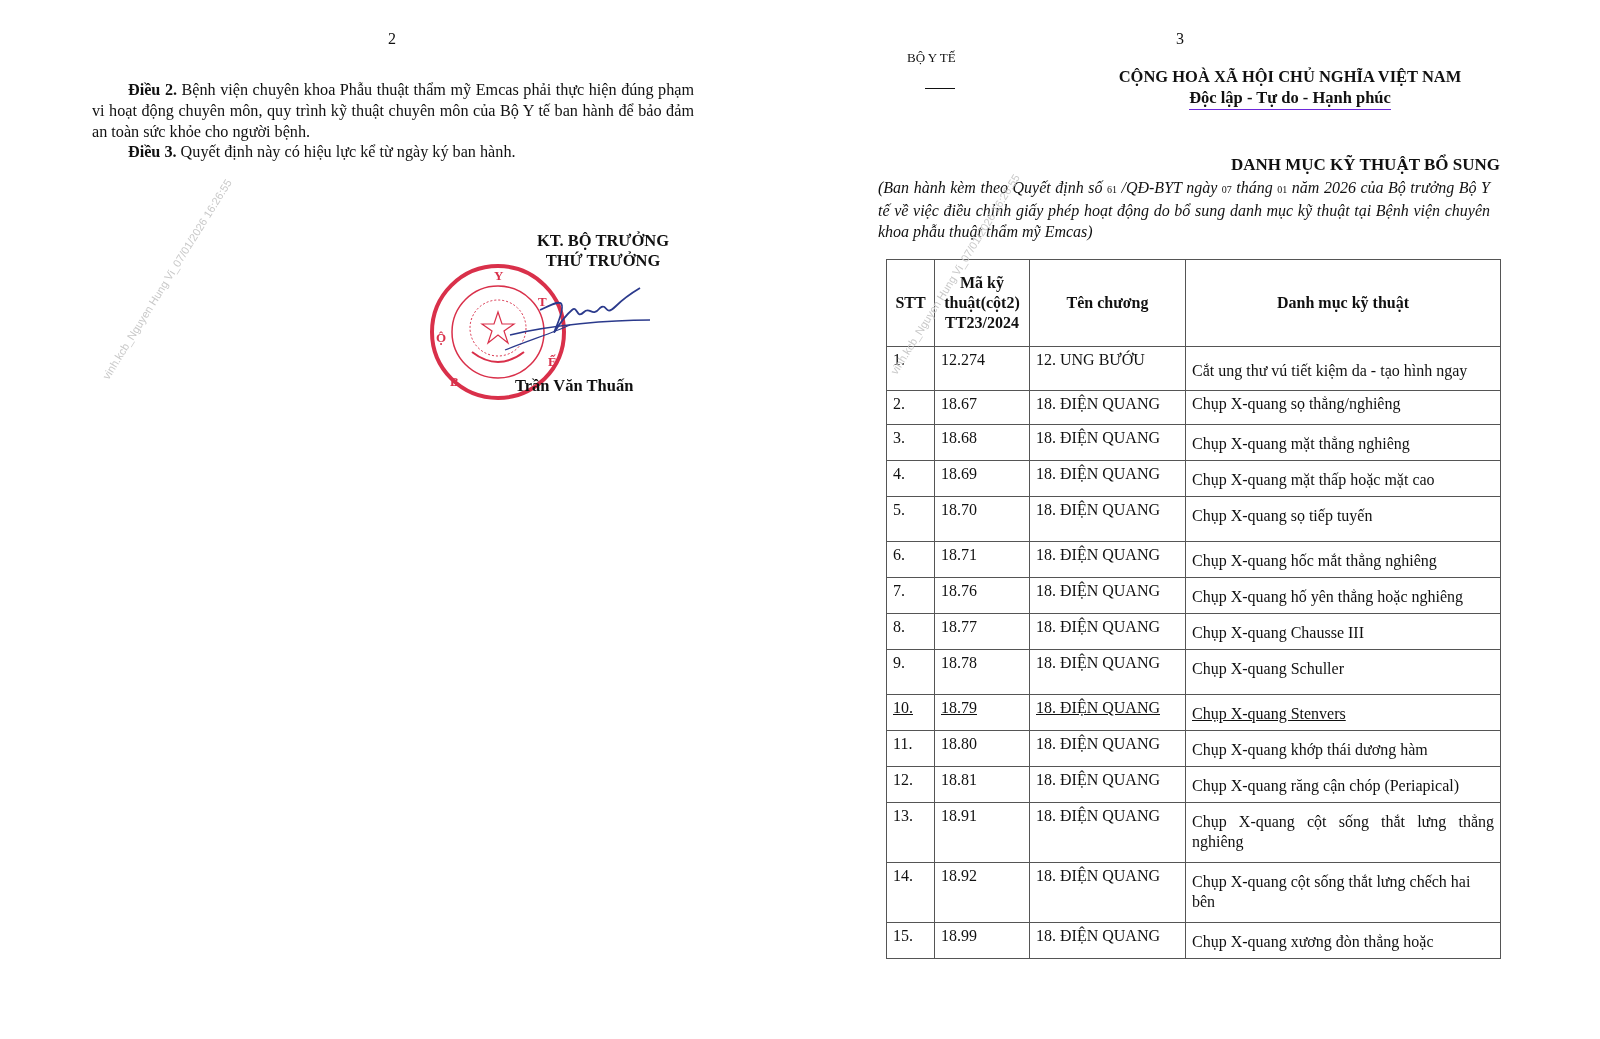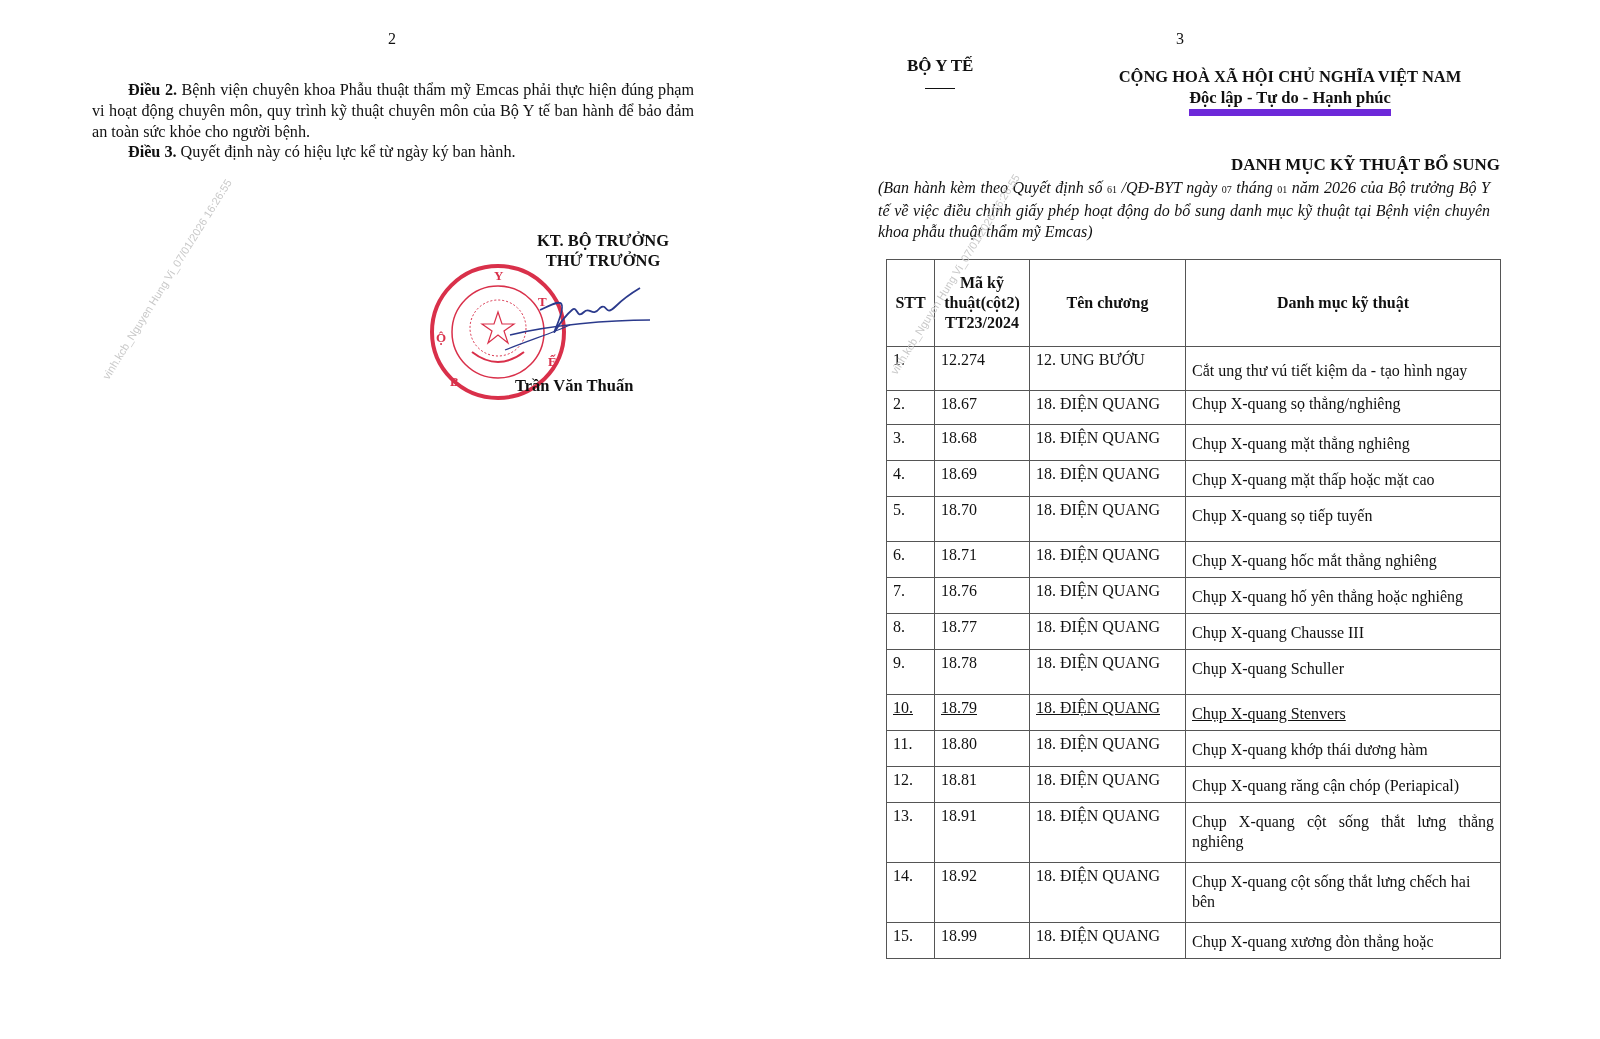--- a/index.html
+++ b/index.html
@@ -20,24 +20,24 @@
   .recipients .title { font-style:italic; font-weight:bold; }
 
   .sign-block { position:absolute; left:498px; top:231px; width:210px; text-align:center; font-weight:bold; font-size:16.5px; line-height:20px; }
   .signer-name { position:absolute; left:515px; top:376px; font-weight:bold; font-size:16.5px; }
 
   .seal { position:absolute; left:428px; top:262px; width:140px; height:140px; }
   .signature { position:absolute; left:500px; top:280px; width:160px; height:80px; }
 
   .watermark { position:absolute; font-family:"Liberation Sans",sans-serif; font-size:11px; color:#c9c9c9; transform-origin:left top; white-space:nowrap; }
 
-  .hdr-left { position:absolute; left:107px; top:56px; font-weight:bold; font-size:17px; }
+  .hdr-left { position:absolute; left:107px; top:50px; font-weight:normal; font-size:13px; }
   .hdr-left-line { position:absolute; left:125px; top:88px; width:30px; border-top:1px solid #111; }
   .hdr-right { position:absolute; left:300px; top:66px; width:380px; text-align:center; font-weight:bold; font-size:16.5px; line-height:21px; }
-  .hdr-right .motto { display:inline-block; border-bottom:7px solid #6d28d9; padding-bottom:1px; }
+  .hdr-right .motto { display:inline-block; border-bottom:1px solid #6d28d9; padding-bottom:1px; }
 
   .doc-title { position:absolute; left:80px; top:155px; width:620px; text-align:right; font-weight:bold; font-size:17px; }
   .doc-sub { position:absolute; left:78px; top:177px; width:612px; font-style:italic; font-size:16px; line-height:21px; text-align:justify; }
   .doc-sub .num { font-style:normal; font-size:10px;font-family:Liberation Serif, serif; }
 
   table.tech { position:absolute; left:86px; top:259px; width:615px; border-collapse:collapse; font-size:16px; }
   table.tech th, table.tech td { border:1px solid #555; vertical-align:top; padding:3px 6px; line-height:20px; }
   table.tech th { font-weight:bold; vertical-align:middle; text-align:center; height:80px; padding:3px 2px; }
   table.tech td.stt { width:35px; }
   table.tech td.code { width:82px; }

